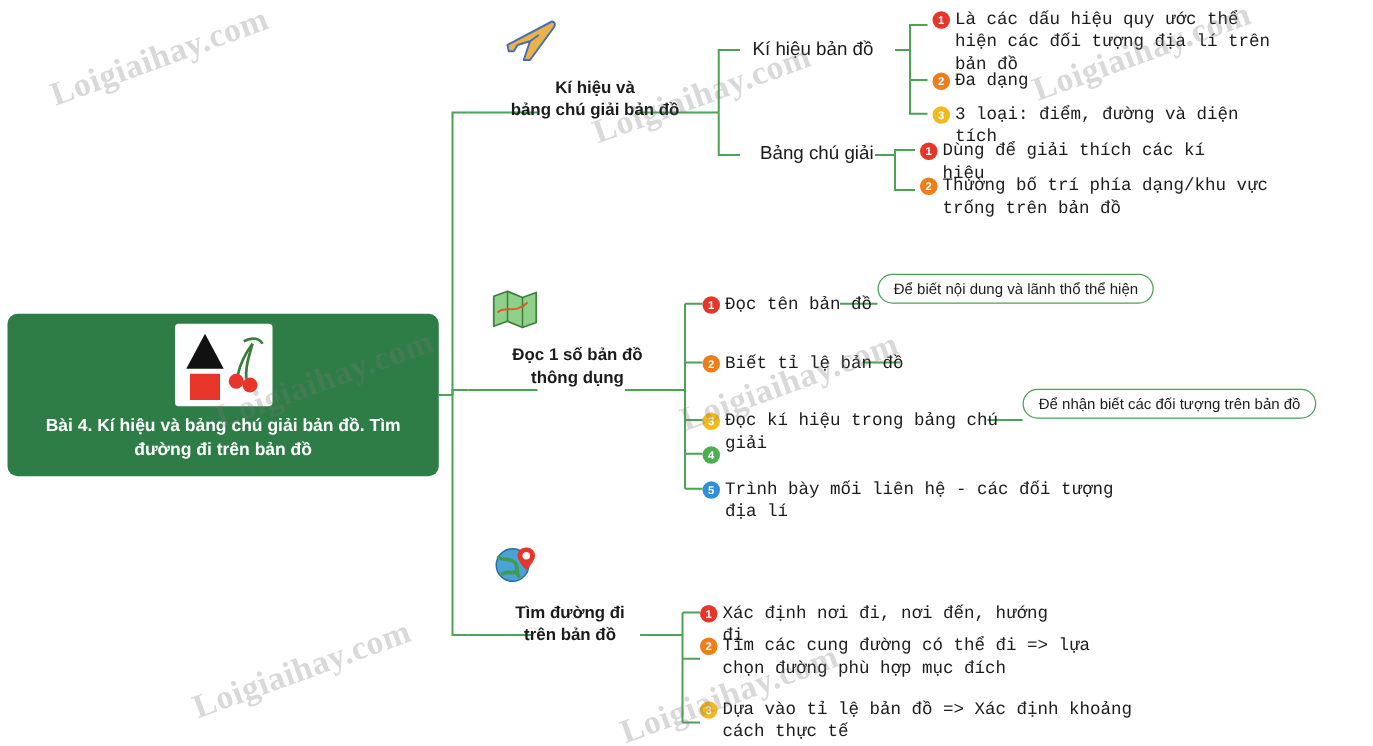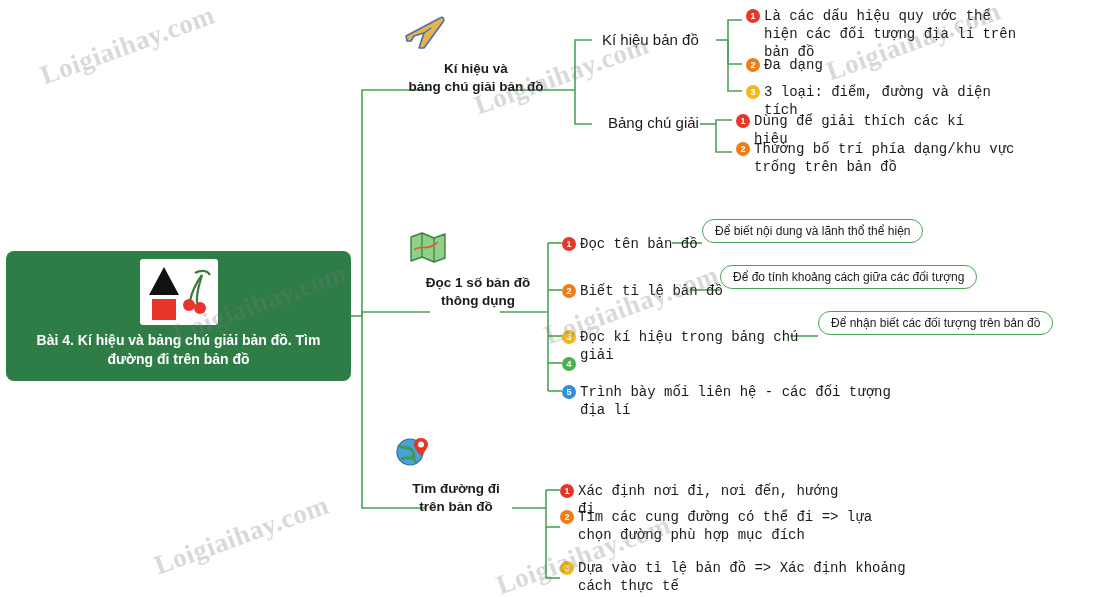--- a/index.html
+++ b/index.html
@@ -249,21 +249,21 @@
 
   <div class="node leaf" style="left:736px; top:112px; width:260px;">
     <span class="bullet b-red">1</span>
     <span class="txt">Dùng để giải thích các kí hiệu</span>
   </div>
   <div class="node leaf" style="left:736px; top:140px; width:300px;">
     <span class="bullet b-orange">2</span>
     <span class="txt">Thường bố trí phía dạng/khu vực trống trên bản đồ</span>
   </div>
 
-  <div class="node" style="left:408px; top:228px; width:140px;">
+  <div class="node" style="left:392px; top:228px; width:140px;">
     <span class="branch-icon">
       <svg width="40" height="38" viewBox="0 0 40 38">
         <path d="M3 9 L14 5 L26 10 L37 6 L37 30 L26 34 L14 29 L3 33 Z" fill="#8fd08a" stroke="#3f7f3f" stroke-width="1.4" stroke-linejoin="round"></path>
         <path d="M14 5 L14 29 M26 10 L26 34" stroke="#3f7f3f" stroke-width="1.2"></path>
         <path d="M6 22 C12 16 20 24 30 14" stroke="#e05a2a" stroke-width="1.6" fill="none"></path>
       </svg>
     </span>
     <div class="branch-head">
       <span>Đọc 1 số bản đồ</span><br>
       <span>thông dụng</span>
@@ -284,21 +284,20 @@
   </div>
   <div class="node leaf" style="left:562px; top:355px; width:320px;">
     <span class="bullet b-green">4</span>
   </div>
   <div class="node leaf" style="left:562px; top:383px; width:340px;">
     <span class="bullet b-blue">5</span>
     <span class="txt">Trình bày mối liên hệ - các đối tượng địa lí</span>
   </div>
 
   <div class="pill" style="left:702px; top:219px;">Để biết nội dung và lãnh thổ thể hiện</div>
-  <div class="pill" style="left:720px; top:265px;">Để đo tính khoảng cách giữa các đối tượng</div>
   <div class="pill" style="left:818px; top:311px;">Để nhận biết các đối tượng trên bản đồ</div>
 
   <div class="node" style="left:392px; top:432px; width:128px;">
     <span class="branch-icon">
       <svg width="40" height="40" viewBox="0 0 40 40">
         <circle cx="18" cy="20" r="13" fill="#4aa3d8" stroke="#2b6f9b" stroke-width="1.2"></circle>
         <path d="M7 14 C12 17 16 14 20 18 C23 21 20 26 23 29" stroke="#3f9b4f" stroke-width="3" fill="none" stroke-linecap="round"></path>
         <path d="M10 27 C14 24 18 28 22 25" stroke="#3f9b4f" stroke-width="3" fill="none" stroke-linecap="round"></path>
         <path d="M29 6 C33.5 6 36 9 36 12.5 C36 17 29 24 29 24 C29 24 22 17 22 12.5 C22 9 24.5 6 29 6 Z" fill="#e8352a"></path>
         <circle cx="29" cy="12.5" r="3" fill="#ffffff"></circle>

